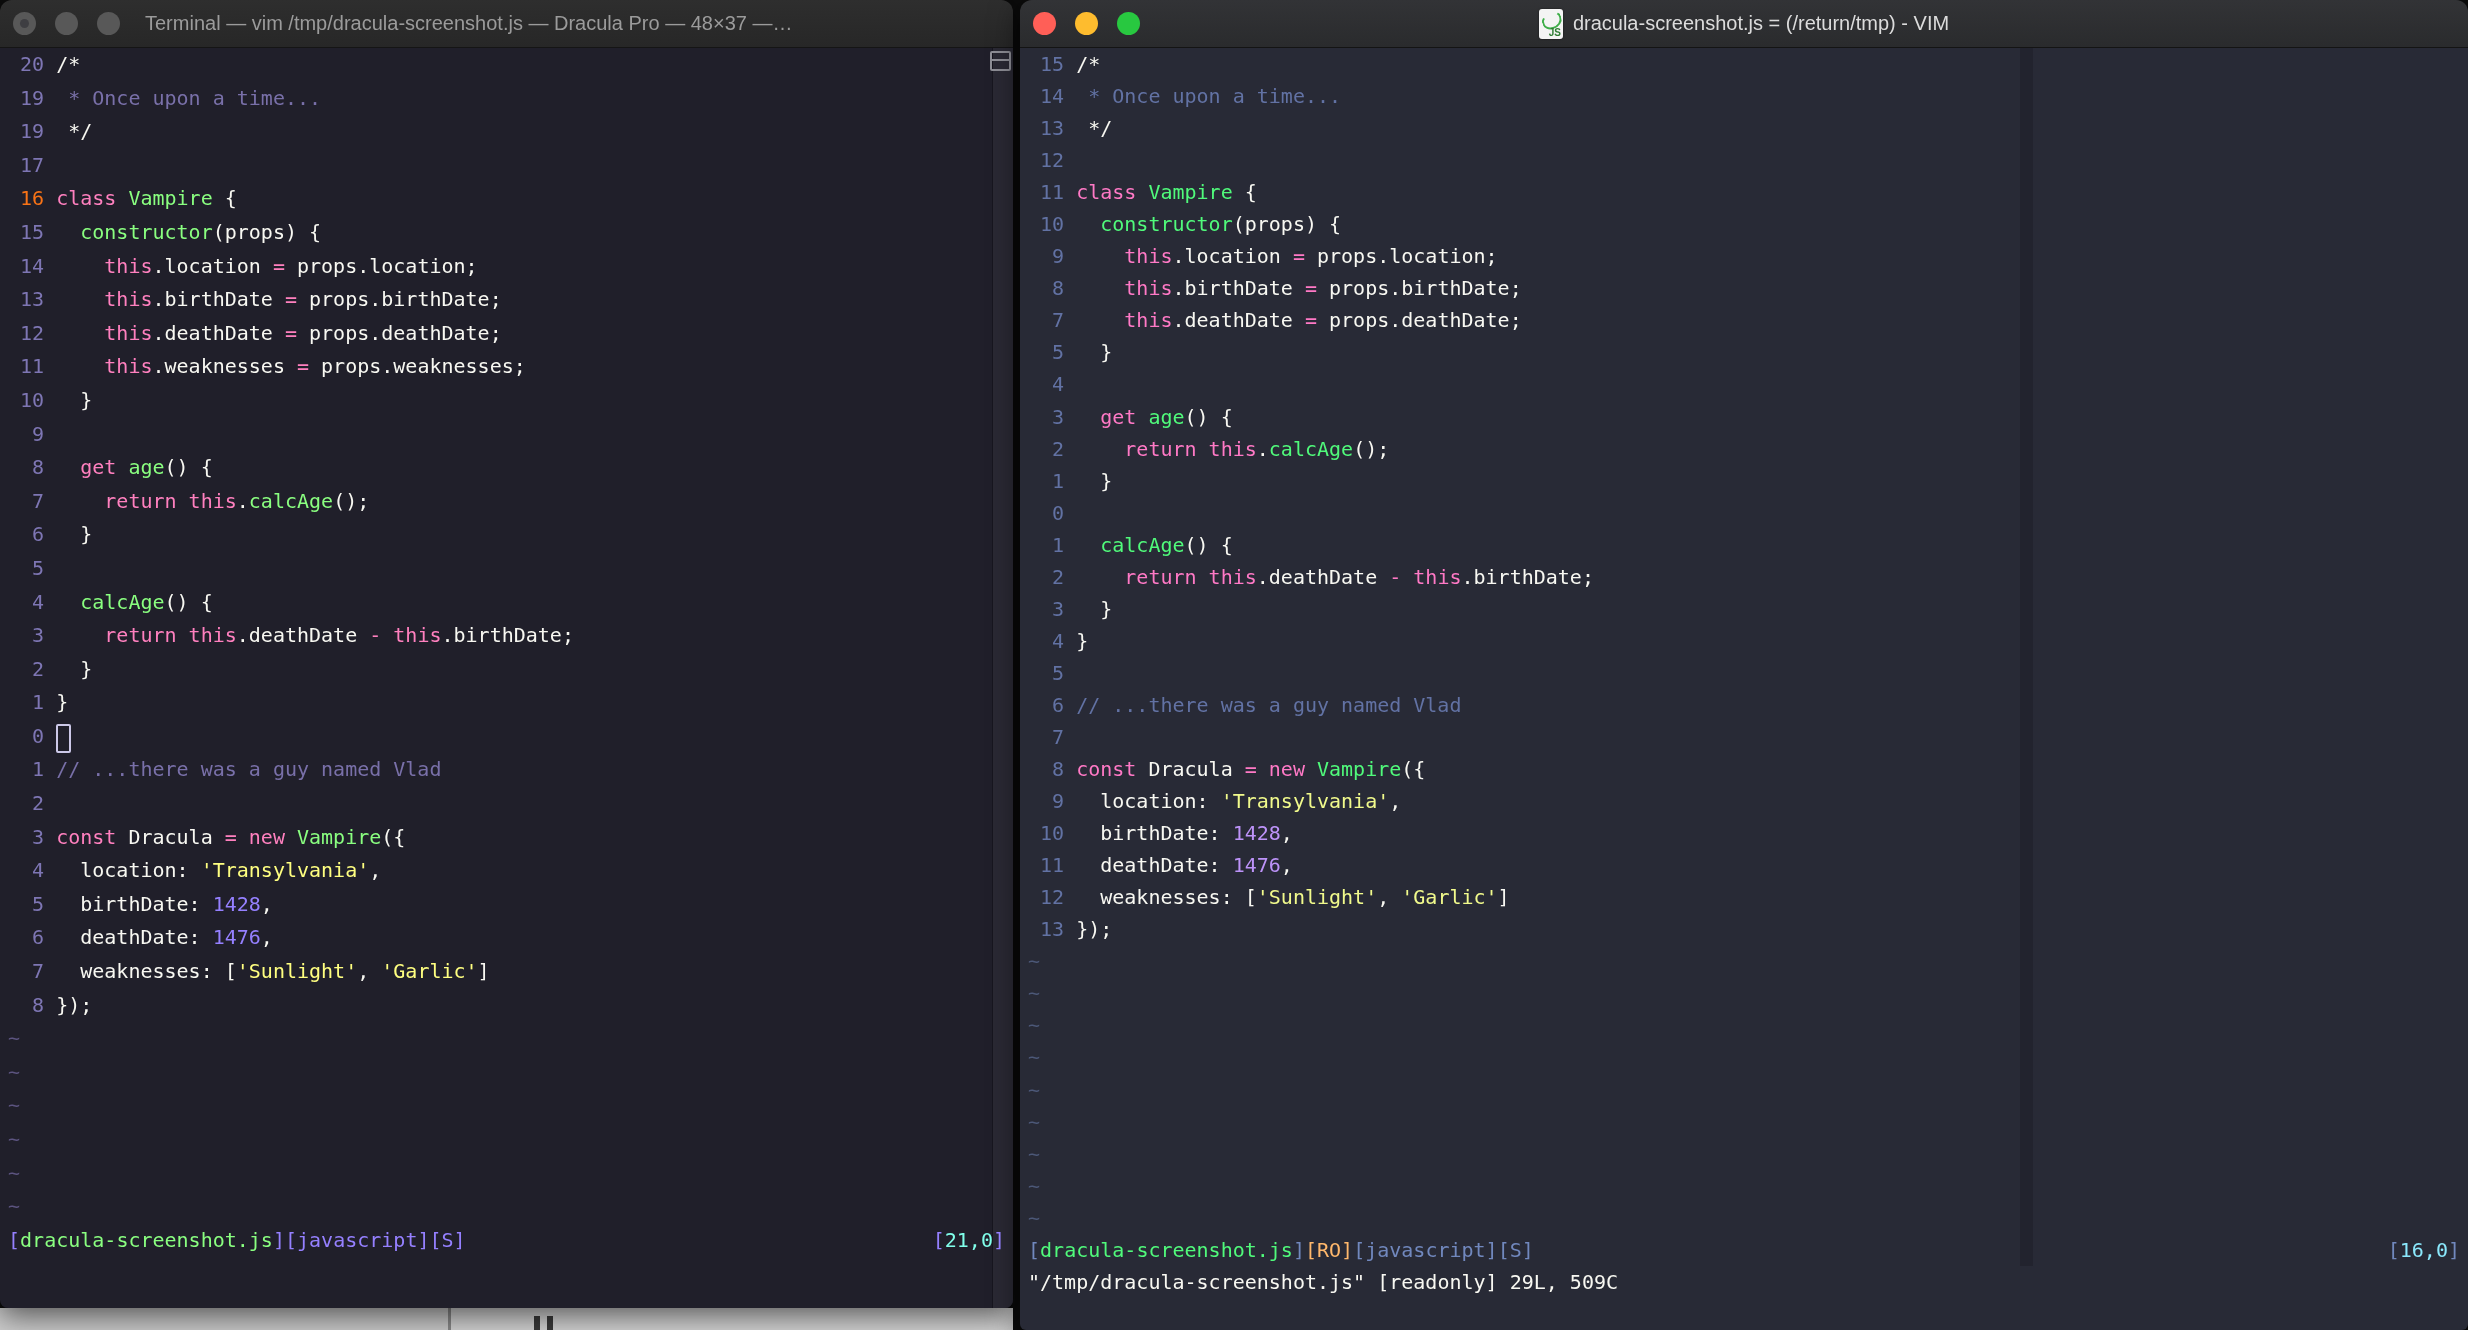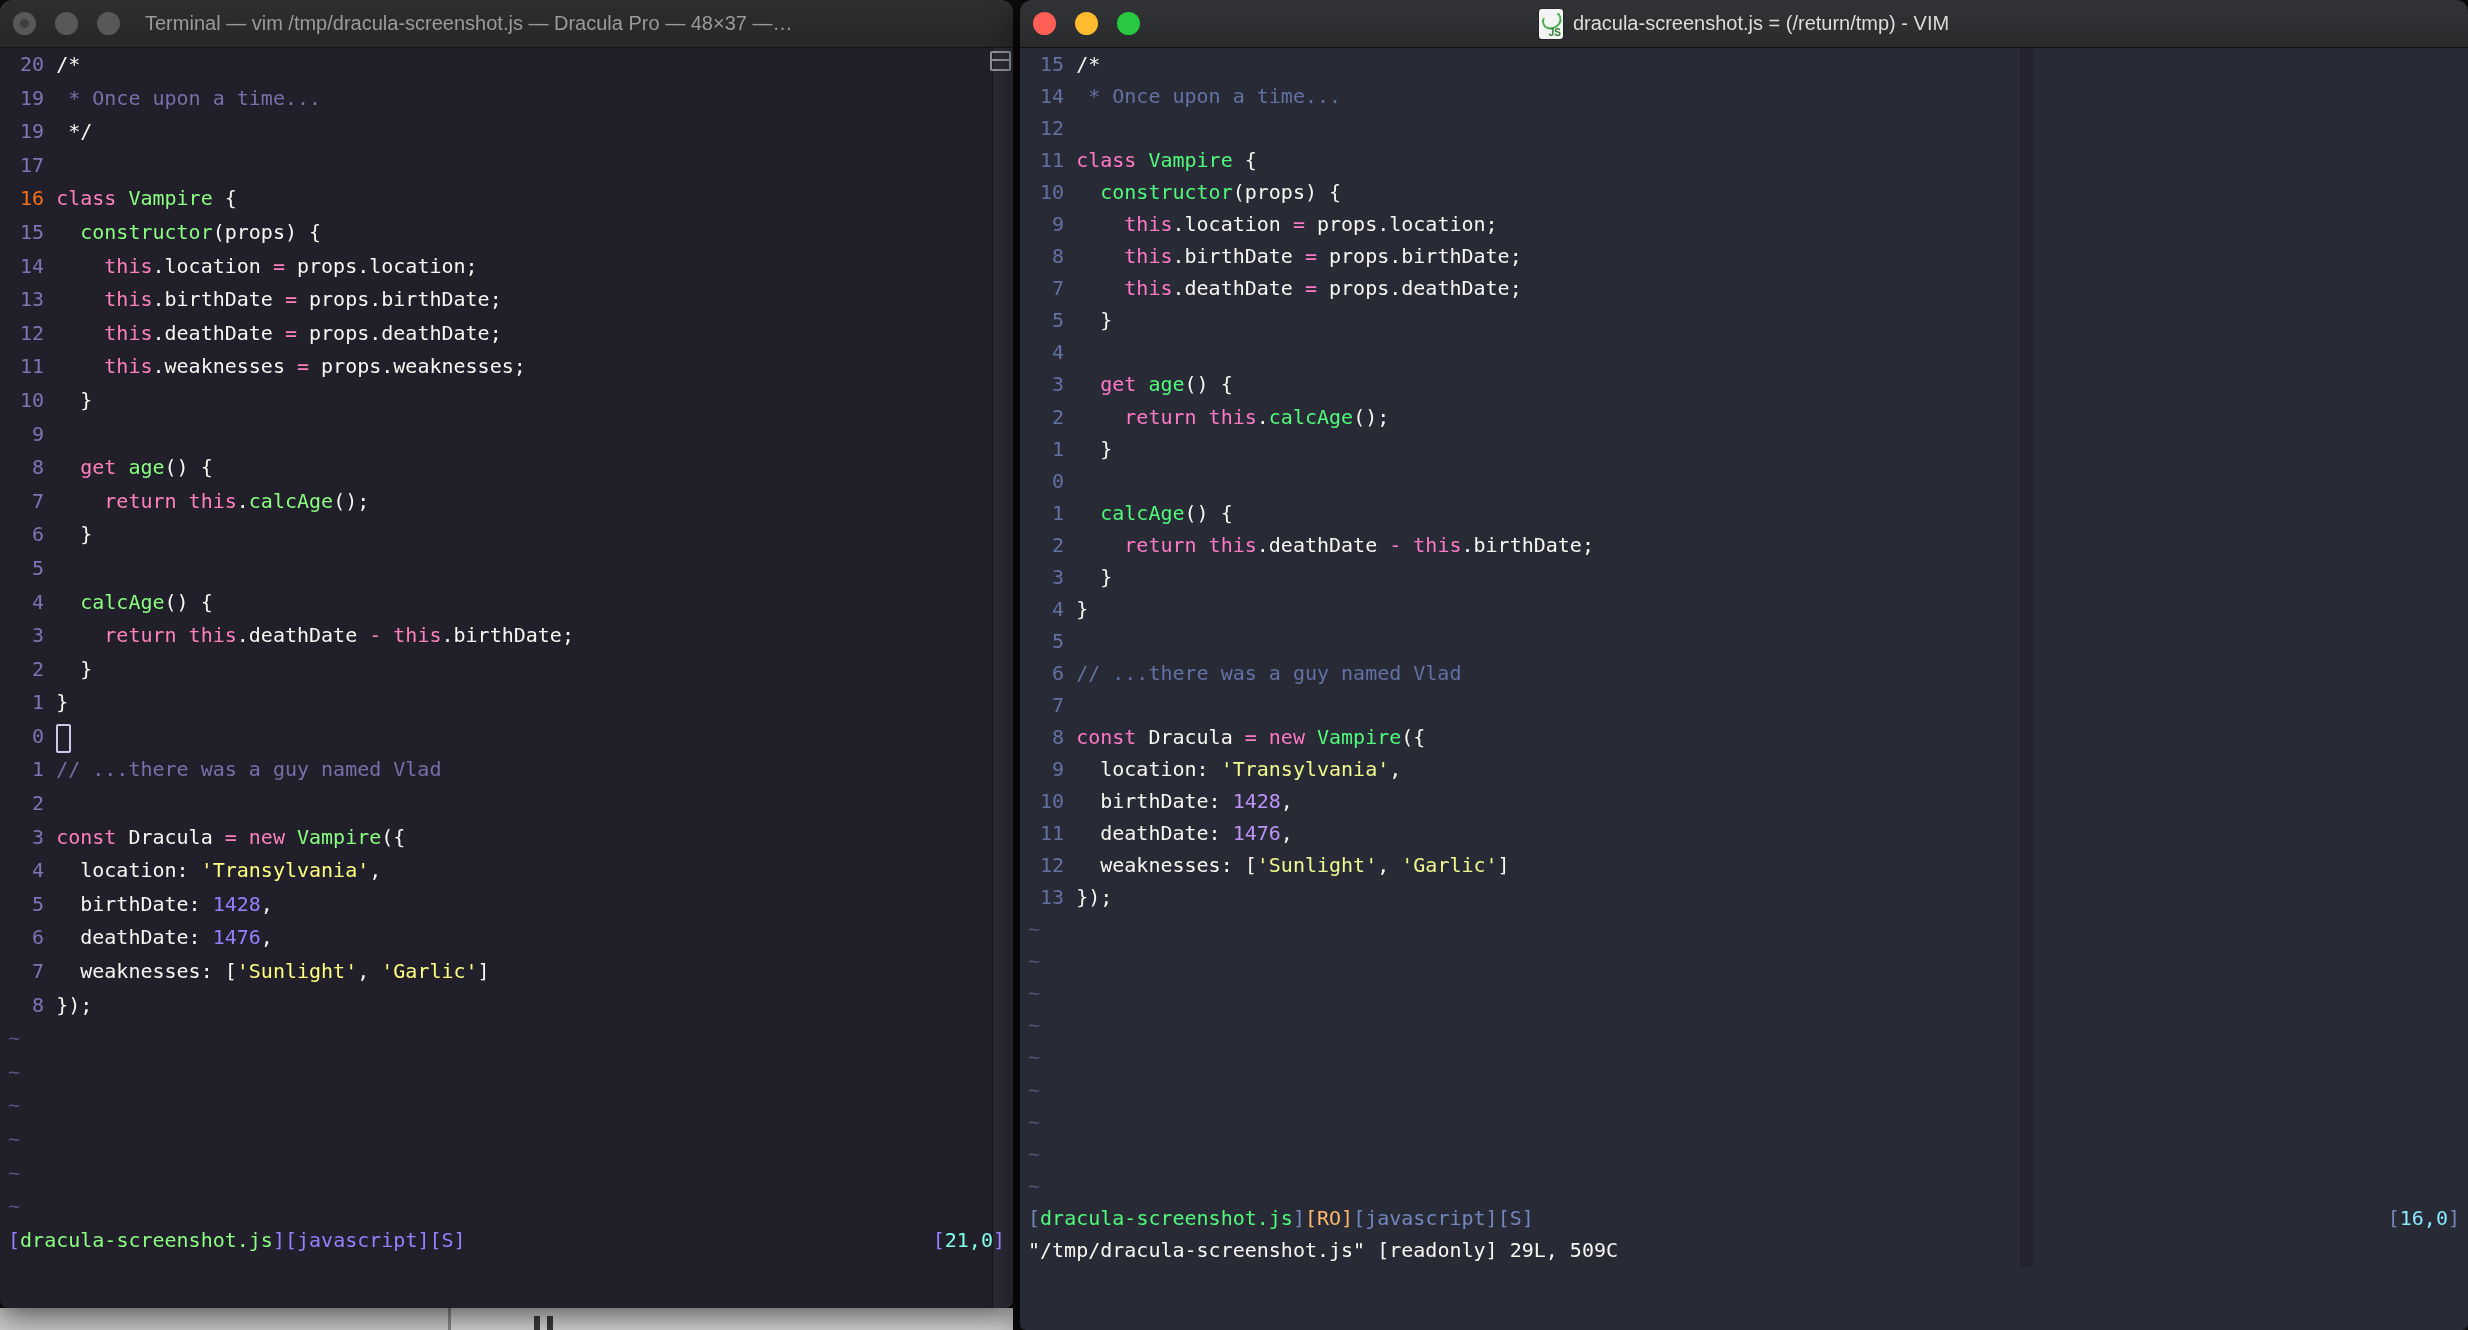--- a/index.html
+++ b/index.html
@@ -120,20 +120,21 @@
           <span class="squiggle"></span>
           <span class="js">JS</span>
         </span>
         <span>dracula-screenshot.js = (/return/tmp) - VIM</span>
       </div>
     </div>
     <div class="screen pane-right" id="pane-right" style="background: rgb(40, 42, 54);">
       <div class="colorcolumn" id="colorcolumn" style="background: rgb(34, 35, 46);"></div>
     <div class="row"><span class="ln" style="color: rgb(98, 114, 164);">15</span><span class="code"><span style="color: rgb(248, 248, 242);">/*</span></span></div>
         <div class="row"><span class="ln" style="color: rgb(98, 114, 164);">14</span><span class="code"><span style="color: rgb(98, 114, 164);"> * Once upon a time...</span></span></div>
+        <div class="row"><span class="ln" style="color: rgb(98, 114, 164);">13</span><span class="code"><span style="color: rgb(248, 248, 242);"> */</span></span></div>
         <div class="row"><span class="ln" style="color: rgb(98, 114, 164);">12</span><span class="code"></span></div>
         <div class="row"><span class="ln" style="color: rgb(98, 114, 164);">11</span><span class="code"><span style="color: rgb(255, 121, 198);">class</span><span style="color: rgb(248, 248, 242);"> </span><span style="color: rgb(80, 250, 123);">Vampire</span><span style="color: rgb(248, 248, 242);"> {</span></span></div>
         <div class="row"><span class="ln" style="color: rgb(98, 114, 164);">10</span><span class="code"><span style="color: rgb(248, 248, 242);">  </span><span style="color: rgb(80, 250, 123);">constructor</span><span style="color: rgb(248, 248, 242);">(props) {</span></span></div>
         <div class="row"><span class="ln" style="color: rgb(98, 114, 164);">9</span><span class="code"><span style="color: rgb(248, 248, 242);">    </span><span style="color: rgb(255, 121, 198);">this</span><span style="color: rgb(248, 248, 242);">.location </span><span style="color: rgb(255, 121, 198);">=</span><span style="color: rgb(248, 248, 242);"> props.location;</span></span></div>
         <div class="row"><span class="ln" style="color: rgb(98, 114, 164);">8</span><span class="code"><span style="color: rgb(248, 248, 242);">    </span><span style="color: rgb(255, 121, 198);">this</span><span style="color: rgb(248, 248, 242);">.birthDate </span><span style="color: rgb(255, 121, 198);">=</span><span style="color: rgb(248, 248, 242);"> props.birthDate;</span></span></div>
         <div class="row"><span class="ln" style="color: rgb(98, 114, 164);">7</span><span class="code"><span style="color: rgb(248, 248, 242);">    </span><span style="color: rgb(255, 121, 198);">this</span><span style="color: rgb(248, 248, 242);">.deathDate </span><span style="color: rgb(255, 121, 198);">=</span><span style="color: rgb(248, 248, 242);"> props.deathDate;</span></span></div>
         <div class="row"><span class="ln" style="color: rgb(98, 114, 164);">5</span><span class="code"><span style="color: rgb(248, 248, 242);">  }</span></span></div>
         <div class="row"><span class="ln" style="color: rgb(98, 114, 164);">4</span><span class="code"></span></div>
         <div class="row"><span class="ln" style="color: rgb(98, 114, 164);">3</span><span class="code"><span style="color: rgb(248, 248, 242);">  </span><span style="color: rgb(255, 121, 198);">get</span><span style="color: rgb(248, 248, 242);"> </span><span style="color: rgb(80, 250, 123);">age</span><span style="color: rgb(248, 248, 242);">() {</span></span></div>
         <div class="row"><span class="ln" style="color: rgb(98, 114, 164);">2</span><span class="code"><span style="color: rgb(248, 248, 242);">    </span><span style="color: rgb(255, 121, 198);">return</span><span style="color: rgb(248, 248, 242);"> </span><span style="color: rgb(255, 121, 198);">this</span><span style="color: rgb(248, 248, 242);">.</span><span style="color: rgb(80, 250, 123);">calcAge</span><span style="color: rgb(248, 248, 242);">();</span></span></div>

